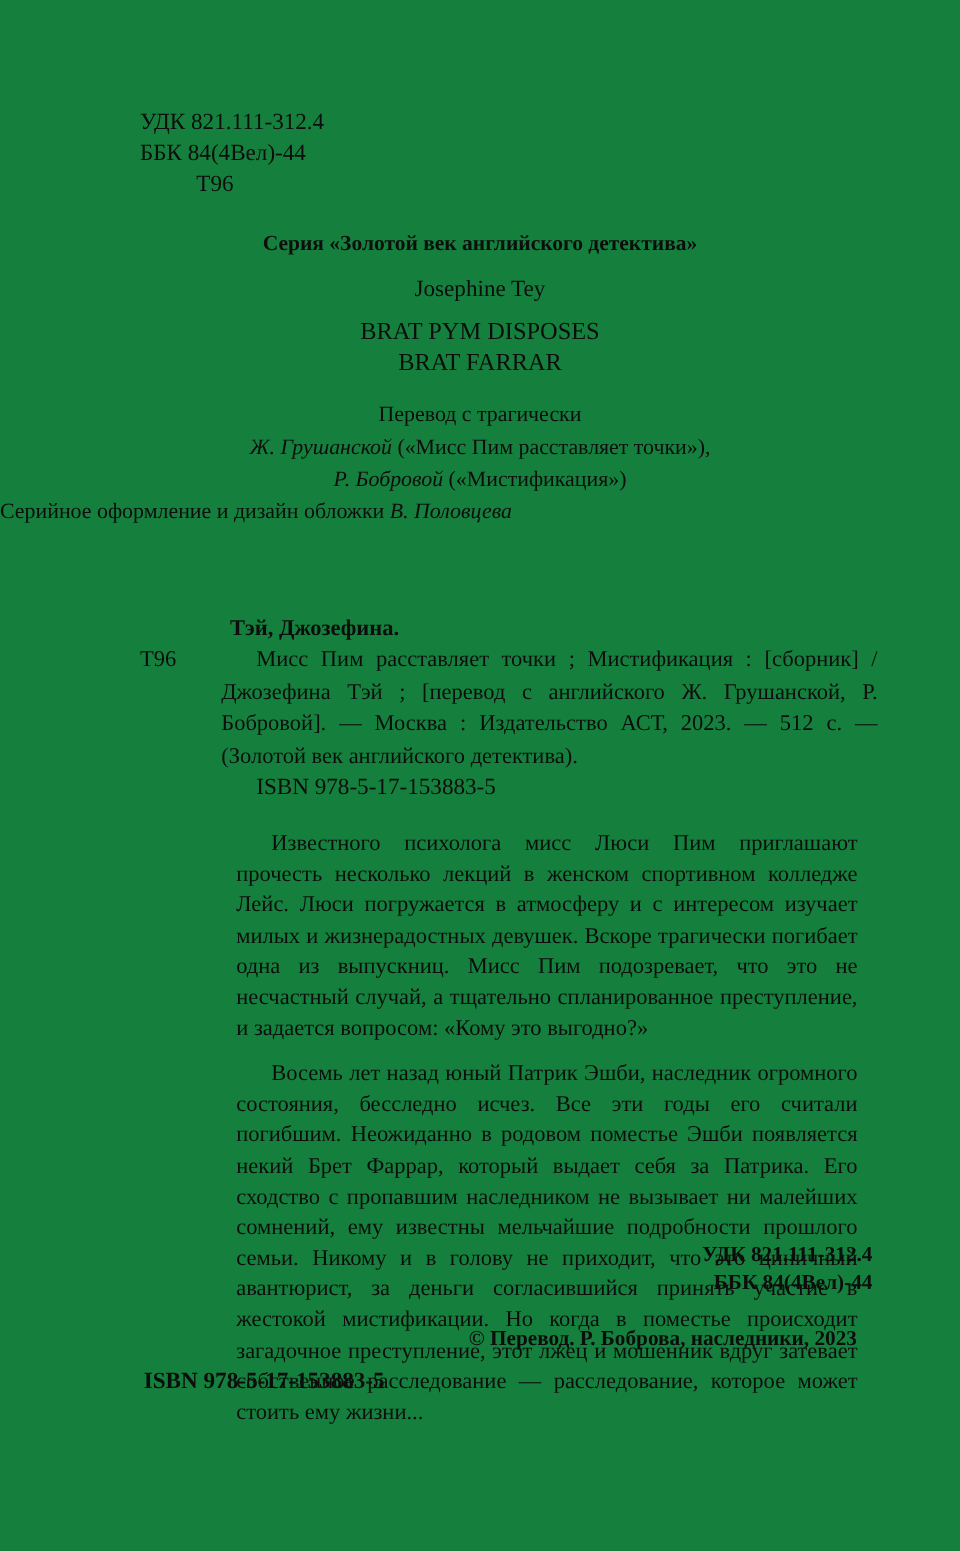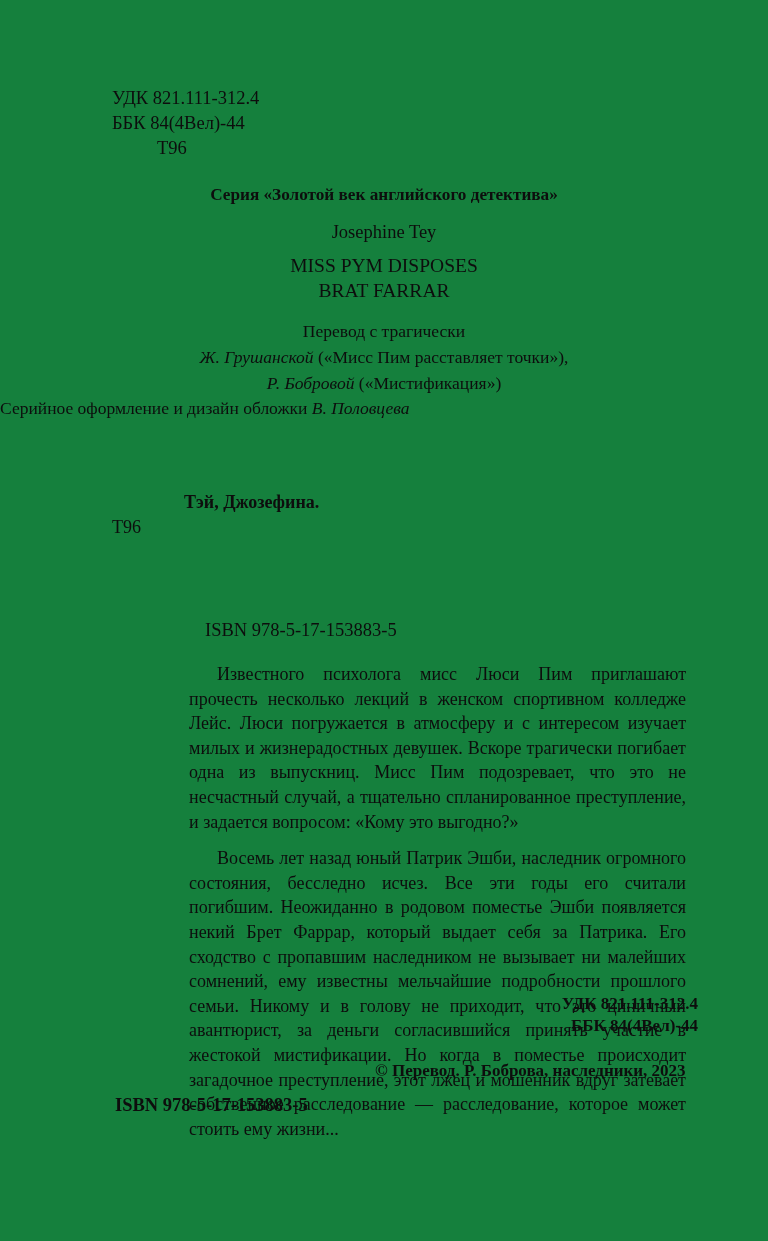--- a/index.html
+++ b/index.html
@@ -177,35 +177,36 @@
 <div class="page">
 
   <div class="classmark-top"><span>УДК 821.111-312.4</span>
 <span>ББК 84(4Вел)-44</span><span class="shelf">Т96</span></div>
 
   <div class="series-line">Серия «Золотой век английского детектива»</div>
 
   <div class="author-orig">Josephine Tey</div>
 
   <div class="titles-orig">
-    <span class="t">MISS PYM DISPOSES</span>
+    <span class="t">BRAT PYM DISPOSES</span>
     <span class="t">BRAT FARRAR</span>
   </div>
 
   <div class="credits">
     <span class="ln">Перевод с трагически</span>
     <span class="ln"><i class="nm">Ж. Грушанской</i><span> («Мисс Пим расставляет точки»),</span></span>
     <span class="ln"><i class="nm">Р. Бобровой</i><span> («Мистификация»)</span></span>
   </div>
 
   <div class="design-credit"><span>Серийное оформление и дизайн обложки </span><i class="nm">В. Половцева</i></div>
 
   <div class="cip">
     <div class="cip-shelf">Т96</div>
     <div class="cip-heading">Тэй, Джозефина.</div>
+    <div class="cip-body">Мисс Пим расставляет точки ; Мистификация : [сборник] / Джозефина Тэй ; [перевод с английского Ж. Грушанской, Р. Бобровой]. — Москва : Издательство АСТ, 2023. — 512 с. — (Золотой век английского детектива).</div>
   </div>
 
   <div class="isbn-main">ISBN 978-5-17-153883-5</div>
 
   <div class="annotation">
     <p>Известного психолога мисс Люси Пим приглашают прочесть несколько лекций в женском спортивном колледже Лейс. Люси погружается в атмосферу и с интересом изучает милых и жизнерадостных девушек. Вскоре трагически погибает одна из выпускниц. Мисс Пим подозревает, что это не несчастный случай, а тщательно спланированное преступление, и задается вопросом: «Кому это выгодно?»</p>
     <p>Восемь лет назад юный Патрик Эшби, наследник огромного состояния, бесследно исчез. Все эти годы его считали погибшим. Неожиданно в родовом поместье Эшби появляется некий Брет Фаррар, который выдает себя за Патрика. Его сходство с пропавшим наследником не вызывает ни малейших сомнений, ему известны мельчайшие подробности прошлого семьи. Никому и в голову не приходит, что это циничный авантюрист, за деньги согласившийся принять участие в жестокой мистификации. Но когда в поместье происходит загадочное преступление, этот лжец и мошенник вдруг затевает собственное расследование — расследование, которое может стоить ему жизни...</p>
   </div>
 
   <div class="classmark-bottom">

